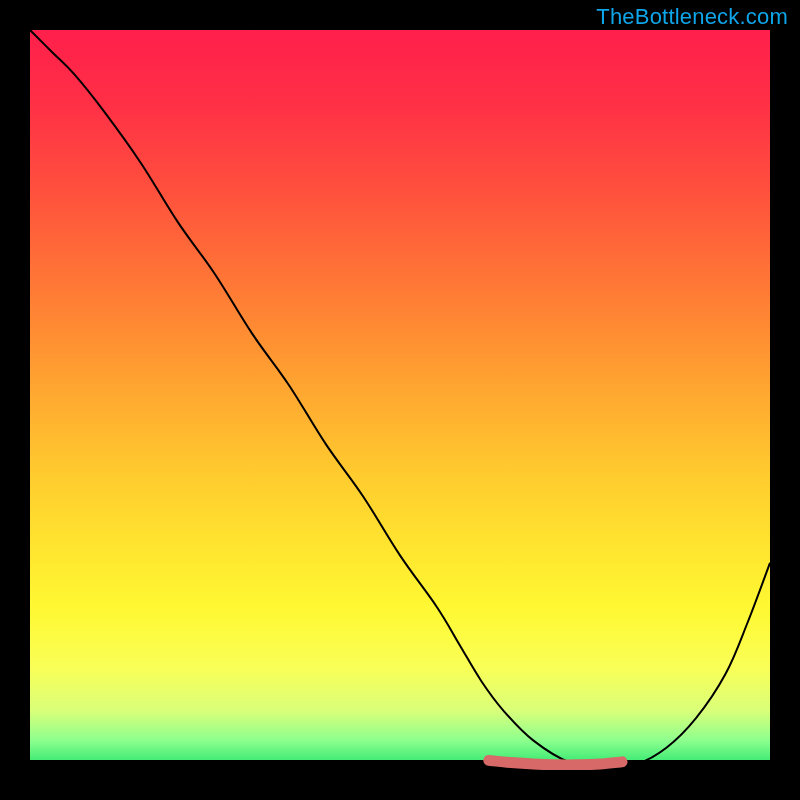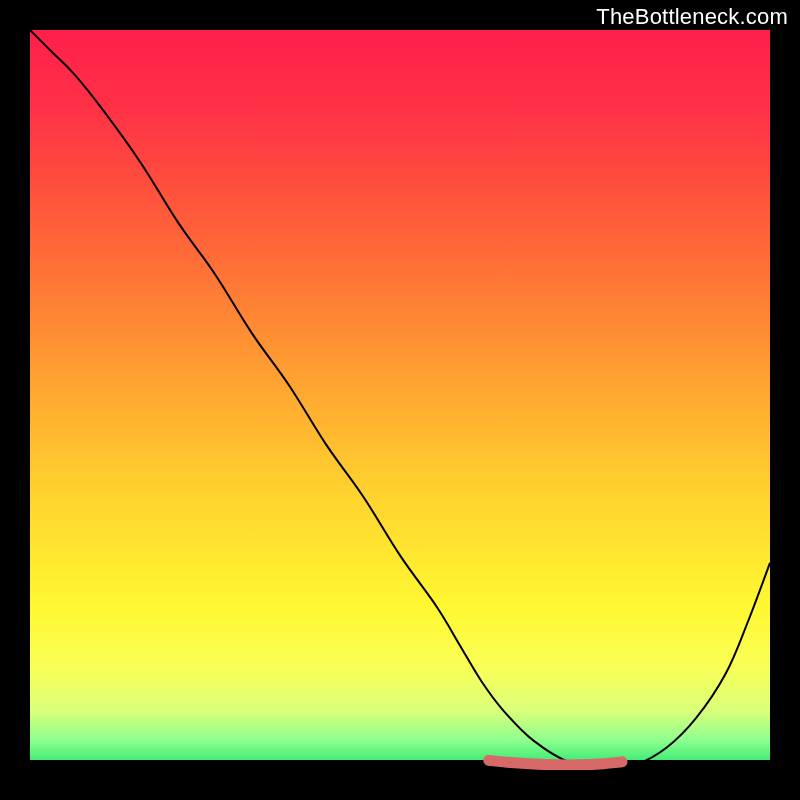--- a/index.html
+++ b/index.html
@@ -4,21 +4,21 @@
 <style>
   * { margin: 0; padding: 0; box-sizing: border-box; }
   html, body { width: 800px; height: 800px; background: #000; overflow: hidden; }
   .container { position: relative; width: 800px; height: 800px; background: #000; }
   .watermark {
     position: absolute;
     top: 4px;
     right: 12px;
     font-family: Arial, Helvetica, sans-serif;
     font-size: 22px;
-    color: #ffffff;
+    color: #0ea5e9;
     font-weight: 400;
     letter-spacing: 0.2px;
   }
   .plot-area {
     position: absolute;
     left: 30px;
     top: 30px;
     width: 740px;
     height: 740px;
   }

